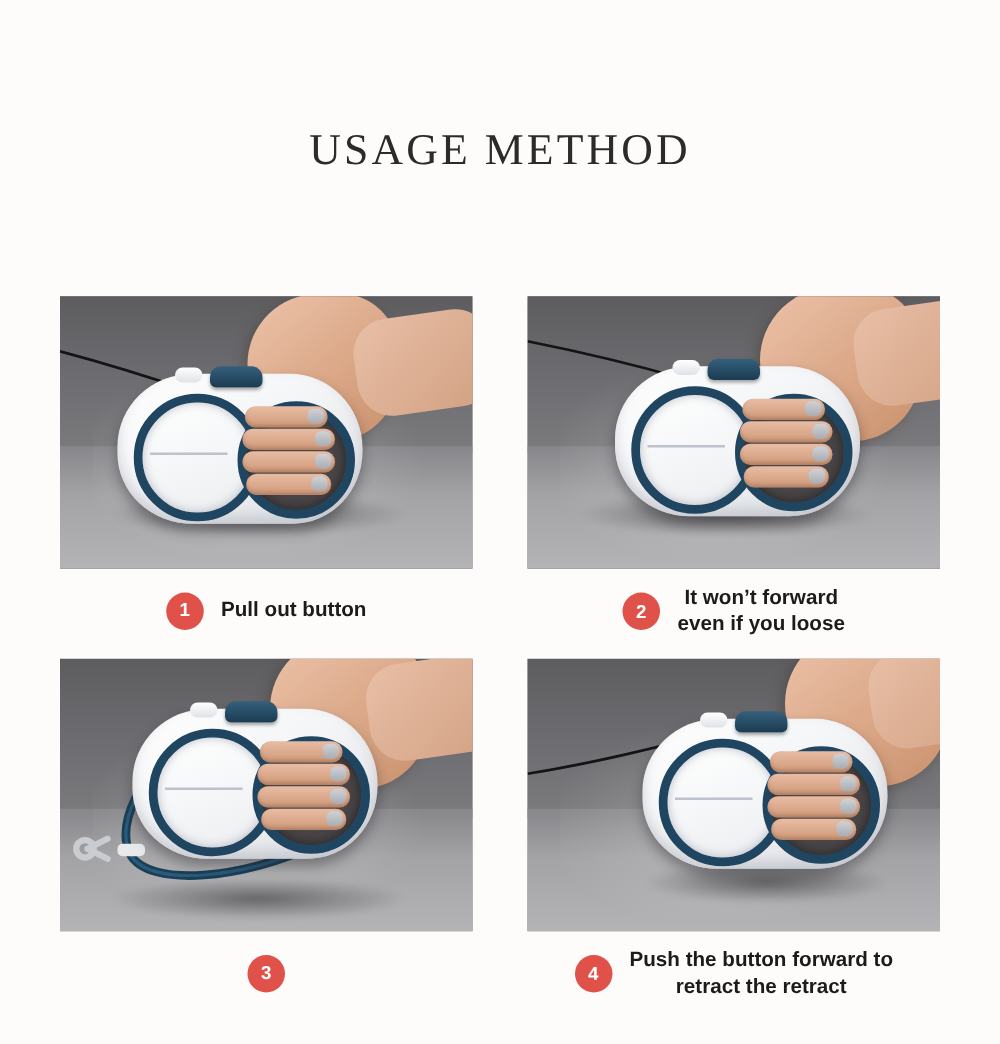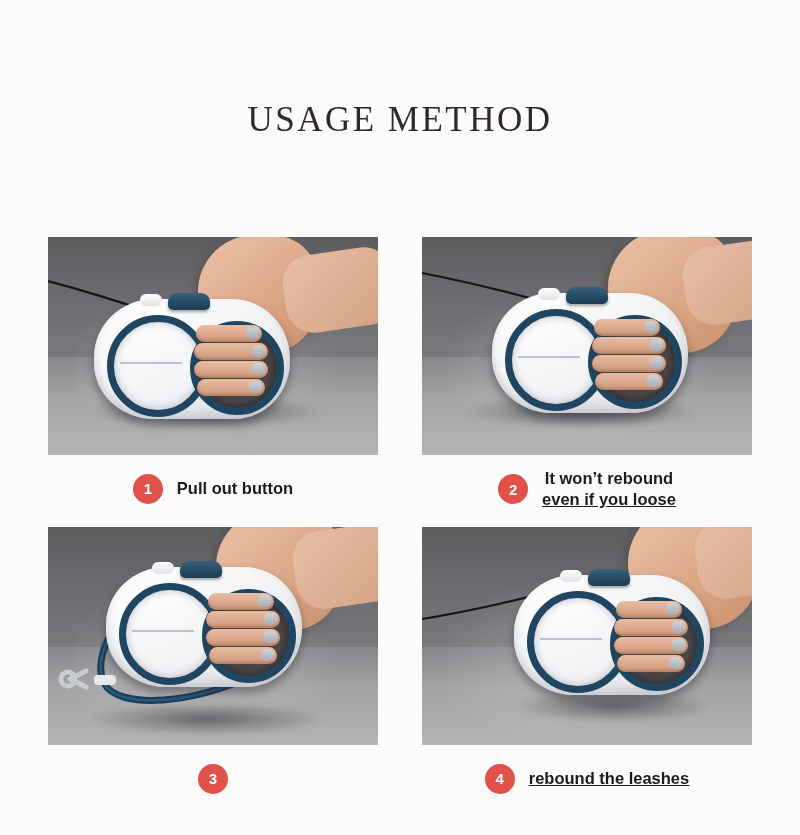--- a/index.html
+++ b/index.html
@@ -209,21 +209,21 @@
     line-height: 1;
   }
   .caption-text {
     font-size: 16.5px;
     font-weight: 700;
     color: #1b1b1b;
     line-height: 1.28;
     text-align: center;
     max-width: 250px;
   }
-  .caption-text .l2 { display: block; text-decoration: underline; }
+  .caption-text .l2 { display: block; }
 </style>
 </head>
 <body>
 
 <div class="page">
 
   <div class="page-title">USAGE METHOD</div>
 
   <div class="grid">
 
@@ -297,21 +297,21 @@
               </div>
             <div class="finger f4">
                 <span class="nail"></span>
               </div>
           </div>
         </div>
       </div>
       <div class="caption">
         <div class="step-badge">2</div>
         <div class="caption-text">
-          <span>It won’t rebound</span>
+          <span>It won’t forward</span>
           <span class="l2">even if you loose</span>
         </div>
       </div>
     </div>
 
     <div class="cell">
       <div class="photo">
         <div class="bg-wall"></div>
         <div class="bg-floor"></div>
         <div class="bg-glow"></div>
@@ -381,19 +381,20 @@
               </div>
             <div class="finger f4">
                 <span class="nail"></span>
               </div>
           </div>
         </div>
       </div>
       <div class="caption">
         <div class="step-badge">4</div>
         <div class="caption-text">
-          <span class="l2">rebound the leashes</span>
+          <span>Push the button forward to</span>
+          <span class="l2">retract the retract</span>
         </div>
       </div>
     </div>
 
   </div>
 </div>
 
 </body></html>

